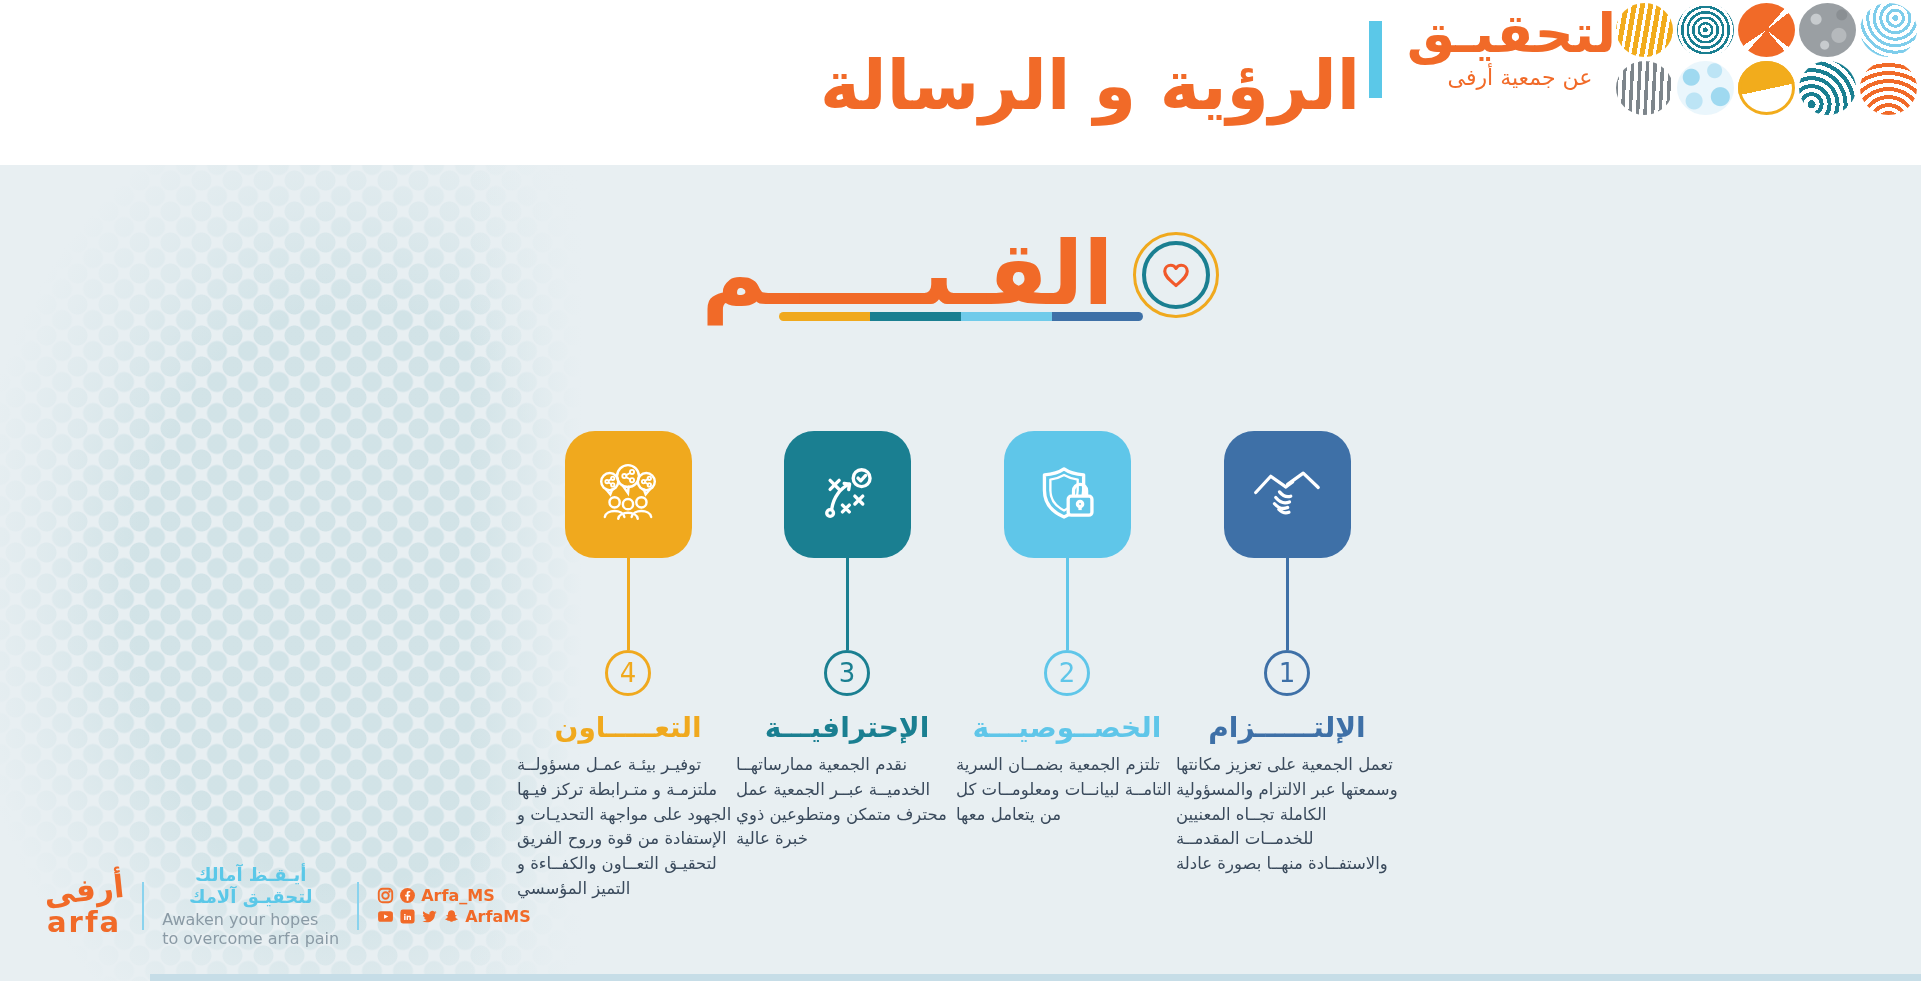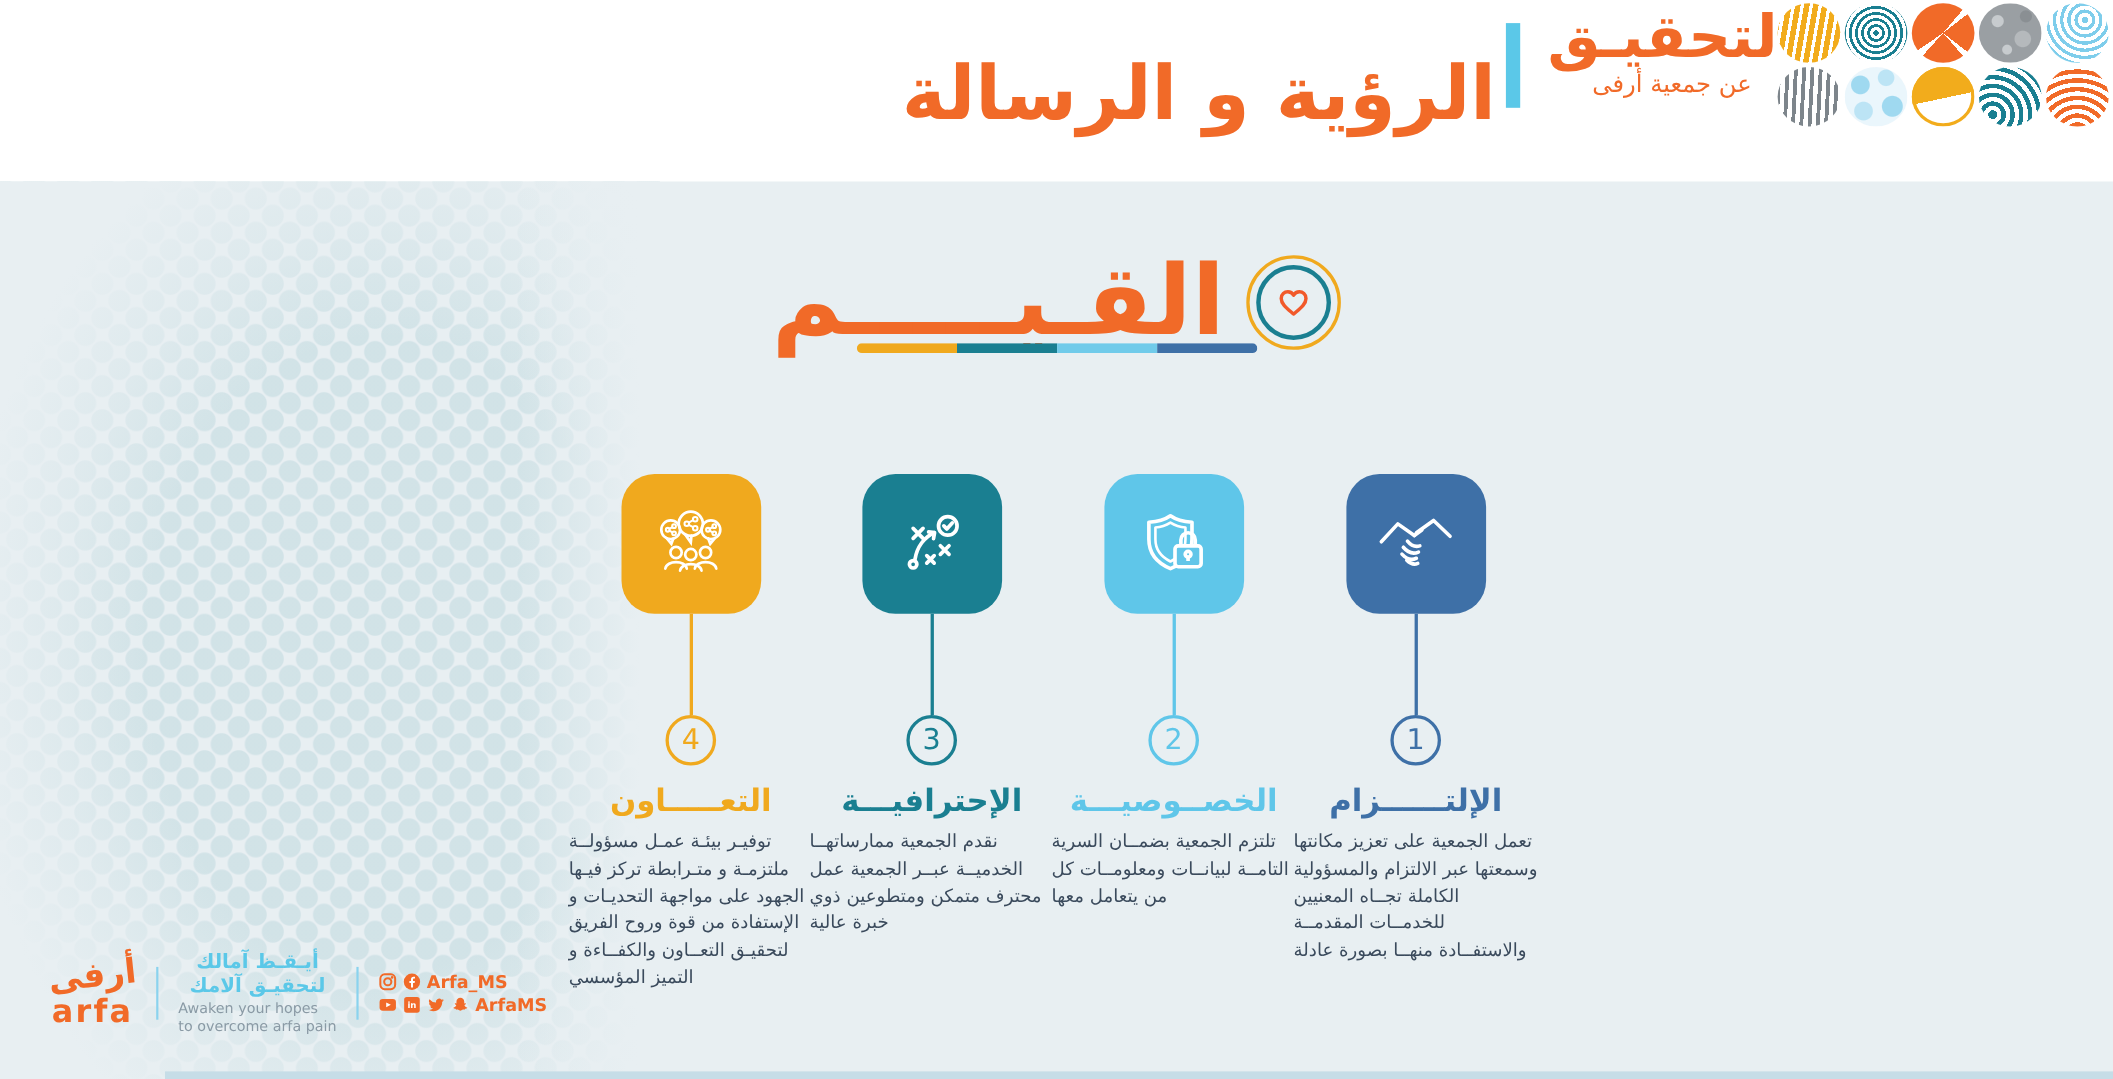--- a/index.html
+++ b/index.html
@@ -81,21 +81,21 @@
     text-align:left; direction:rtl; }
 
   
   .footer { position:absolute; left:44px; top:864px; display:flex; align-items:center; gap:18px; }
   .flogo { text-align:center; color:#F16A28; line-height:1; }
   .flogo-ar { font-size:31px; font-weight:bold; direction:rtl; transform:rotate(-6deg); }
   .flogo-en { font-size:29px; font-weight:bold; letter-spacing:2px; margin-top:2px; }
   .fdivider { width:2px; height:48px; background:#8AD3EE; }
   .ftag-ar { color:#5BC8E8; font-weight:bold; font-size:18px; direction:rtl;
     line-height:1.2; text-align:center; }
-  .ftag-en { color:#8A9AA5; font-size:13px; line-height:1.2; margin-top:3px; text-align:left; }
+  .ftag-en { color:#8A9AA5; font-size:16px; line-height:1.2; margin-top:3px; text-align:left; }
   .social { color:#F16A28; font-weight:bold; font-size:16px; }
   .social-row { display:flex; align-items:center; gap:5px; margin:2px 0; }
   .social-row svg { display:block; }
 </style>
 </head>
 <body>
 
 <div id="stage">
 
   <div class="logo-circles">

